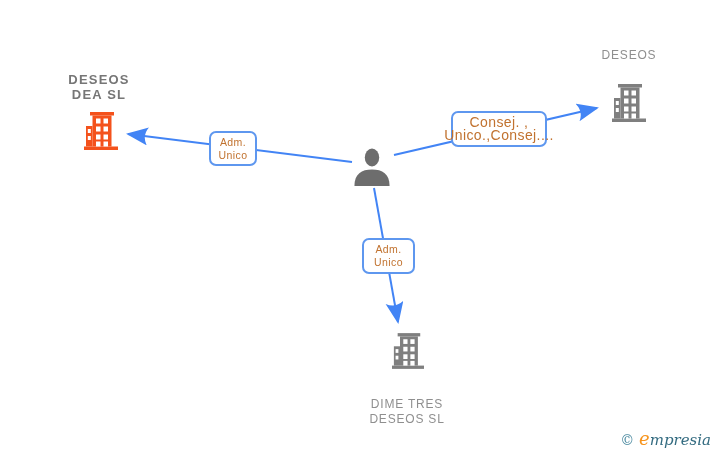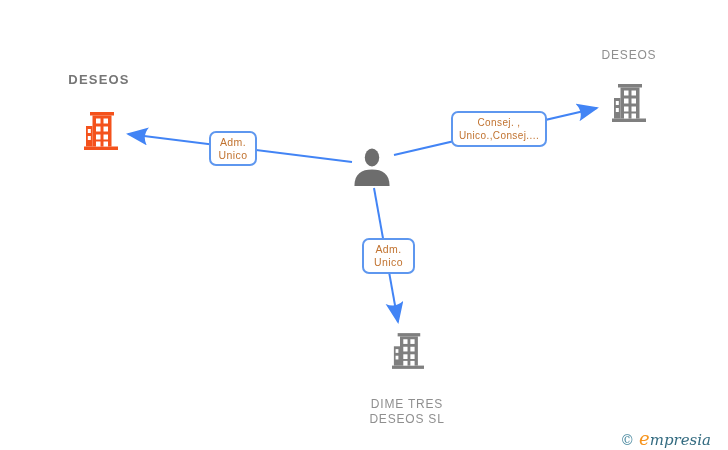--- a/index.html
+++ b/index.html
@@ -81,20 +81,21 @@
         <path d="M0,0 L11,4.5 L0,9 Q3,4.5 0,0 Z" fill="#4284f5"></path>
       </marker>
     </defs>
     <line x1="352" y1="162" x2="128" y2="134" stroke="#4284f5" stroke-width="2" marker-end="url(#arw)"></line>
     <line x1="394" y1="155" x2="597" y2="108" stroke="#4284f5" stroke-width="2" marker-end="url(#arw)"></line>
     <line x1="374" y1="188" x2="398" y2="322" stroke="#4284f5" stroke-width="2" marker-end="url(#arw)"></line>
   </svg>
 
   <div class="company-name bold" style="left:44px;top:72px;width:110px;">
     <span>DESEOS</span>
+    <span>DEA SL</span>
   </div>
   <div class="icon-wrap" style="left:84px;top:112px;">
     <svg width="34" height="38" viewBox="0 0 34 38">
       <g fill="#f4521c">
         <rect x="6" y="0" width="24" height="3.5"></rect>
         <rect x="8.5" y="3.5" width="19" height="31"></rect>
         <rect x="2" y="14" width="6.5" height="20.5"></rect>
         <rect x="0" y="34.5" width="34" height="3.5"></rect>
       </g>
       <g fill="#ffffff">
@@ -172,21 +173,21 @@
         <path d="M1.5,40 C1.5,27 9,22.5 20,22.5 C31,22.5 38.5,27 38.5,40 Z"></path>
       </g>
     </svg>
   </div>
 
   <div class="rel-box" style="left:209px;top:131px;width:48px;height:35px;">
     <span>Adm.</span>
     <span>Unico</span>
   </div>
 
-  <div class="rel-box" style="left:451px;top:111px;width:96px;height:36px;font-size:10px;">
+  <div class="rel-box" style="left:451px;top:111px;width:96px;height:36px;font-size:14px;">
     <span>Consej. ,</span>
     <span>Unico.,Consej....</span>
   </div>
 
   <div class="rel-box" style="left:362px;top:238px;width:53px;height:36px;">
     <span>Adm.</span>
     <span>Unico</span>
   </div>
 
   <div class="logo">

